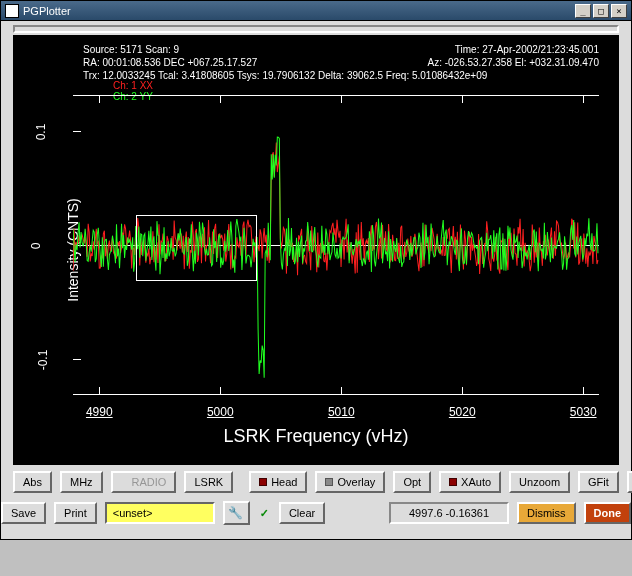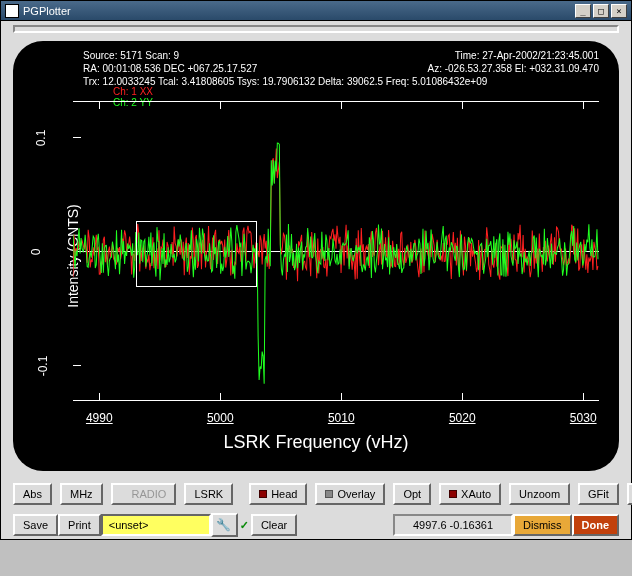--- a/index.html
+++ b/index.html
@@ -12,21 +12,21 @@
 .titlebar .title { color: #fff; font-size: 11px; flex: 1; font-family: Tahoma, sans-serif; }
 .titlebar .winbtns { display: flex; gap: 2px; }
 .titlebar .winbtn { width: 16px; height: 14px; background: #d4d0c8; border: 1px solid #fff; border-right-color: #404040; border-bottom-color: #404040; display: flex; align-items: center; justify-content: center; font-size: 9px; font-family: monospace; }
 
 .menubar { height: 28px; display: flex; align-items: center; padding: 4px 10px; gap: 16px; }
 .menubar .menuitem { color: #000; font-size: 12px; cursor: pointer; text-decoration: underline; text-decoration-color: transparent; }
 .menubar .spacer { flex: 1; }
 
 .separator { height: 8px; margin: 4px 12px 0 12px; background: #dcdcdc; border-top: 2px solid #888; border-left: 2px solid #888; border-bottom: 2px solid #fff; border-right: 2px solid #fff; }
 
-.plot-area { margin: 8px 12px; height: 430px; background: #000; position: relative; overflow: hidden; border-radius: 30px; }
+.plot-area { margin: 2px 12px; height: 430px; background: #000; position: relative; overflow: hidden; }
 
 .plot-header { position: absolute; top: 8px; left: 70px; right: 20px; color: #fff; font-size: 10px; font-family: Arial, sans-serif; line-height: 13px; }
 .plot-header .row { display: flex; justify-content: space-between; }
 
 .legend { position: absolute; top: 45px; left: 100px; font-size: 10px; line-height: 11px; }
 .legend .xx { color: #ff2020; }
 .legend .yy { color: #20ff20; }
 
 .axes { position: absolute; left: 60px; top: 60px; right: 20px; bottom: 70px; }
 .axis-box { position: absolute; inset: 0; border-top: 1px solid #fff; border-bottom: 1px solid #fff; }
@@ -38,21 +38,21 @@
 .ytickmark { position: absolute; left: 0; width: 8px; height: 1px; background: #fff; }
 .xtick { position: absolute; bottom: -24px; color: #fff; font-size: 12px; transform: translateX(-50%); text-decoration: underline; }
 .xtickmark { position: absolute; bottom: 0; width: 1px; height: 8px; background: #fff; }
 .xtickmark-top { position: absolute; top: 0; width: 1px; height: 8px; background: #fff; }
 
 .spectrum { position: absolute; left: 0; right: 0; top: 0; bottom: 0; }
 .zeroline { position: absolute; left: 0; right: 0; top: 50%; height: 1px; background: #fff; }
 .selbox { position: absolute; border: 1px solid #fff; }
 
 .toolbar1 { display: flex; gap: 8px; padding: 4px 12px; align-items: flex-start; }
-.toolbar2 { display: flex; gap: 0; padding: 4px 12px; align-items: center; }
+.toolbar2 { display: flex; gap: 8px; padding: 4px 0; align-items: center; }
 
 .btn { background: #dcdcdc; border-top: 2px solid #fff; border-left: 2px solid #fff; border-right: 2px solid #666; border-bottom: 2px solid #666; padding: 3px 8px; font-size: 11px; color: #000; cursor: pointer; display: inline-flex; align-items: center; gap: 4px; }
 .btn.disabled { color: #969696; padding-left: 19px; }
 .btn .led { width: 8px; height: 8px; background: #8b0000; border: 1px solid #400000; }
 .btn .led.off { background: #888; border: 1px solid #555; }
 
 .textinput { background: #ffff60; border-top: 2px solid #666; border-left: 2px solid #666; border-right: 2px solid #fff; border-bottom: 2px solid #fff; padding: 3px 6px; font-size: 11px; min-width: 110px; }
 .keybtn { background: #dcdcdc; border-top: 2px solid #fff; border-left: 2px solid #fff; border-right: 2px solid #666; border-bottom: 2px solid #666; padding: 3px 4px; display: flex; align-items: center; }
 .status { background: #dcdcdc; border-top: 2px solid #888; border-left: 2px solid #888; border-right: 2px solid #fff; border-bottom: 2px solid #fff; padding: 3px 10px; font-size: 11px; min-width: 120px; text-align: center; }
 .btn.yellow { background: #e8a838; }

